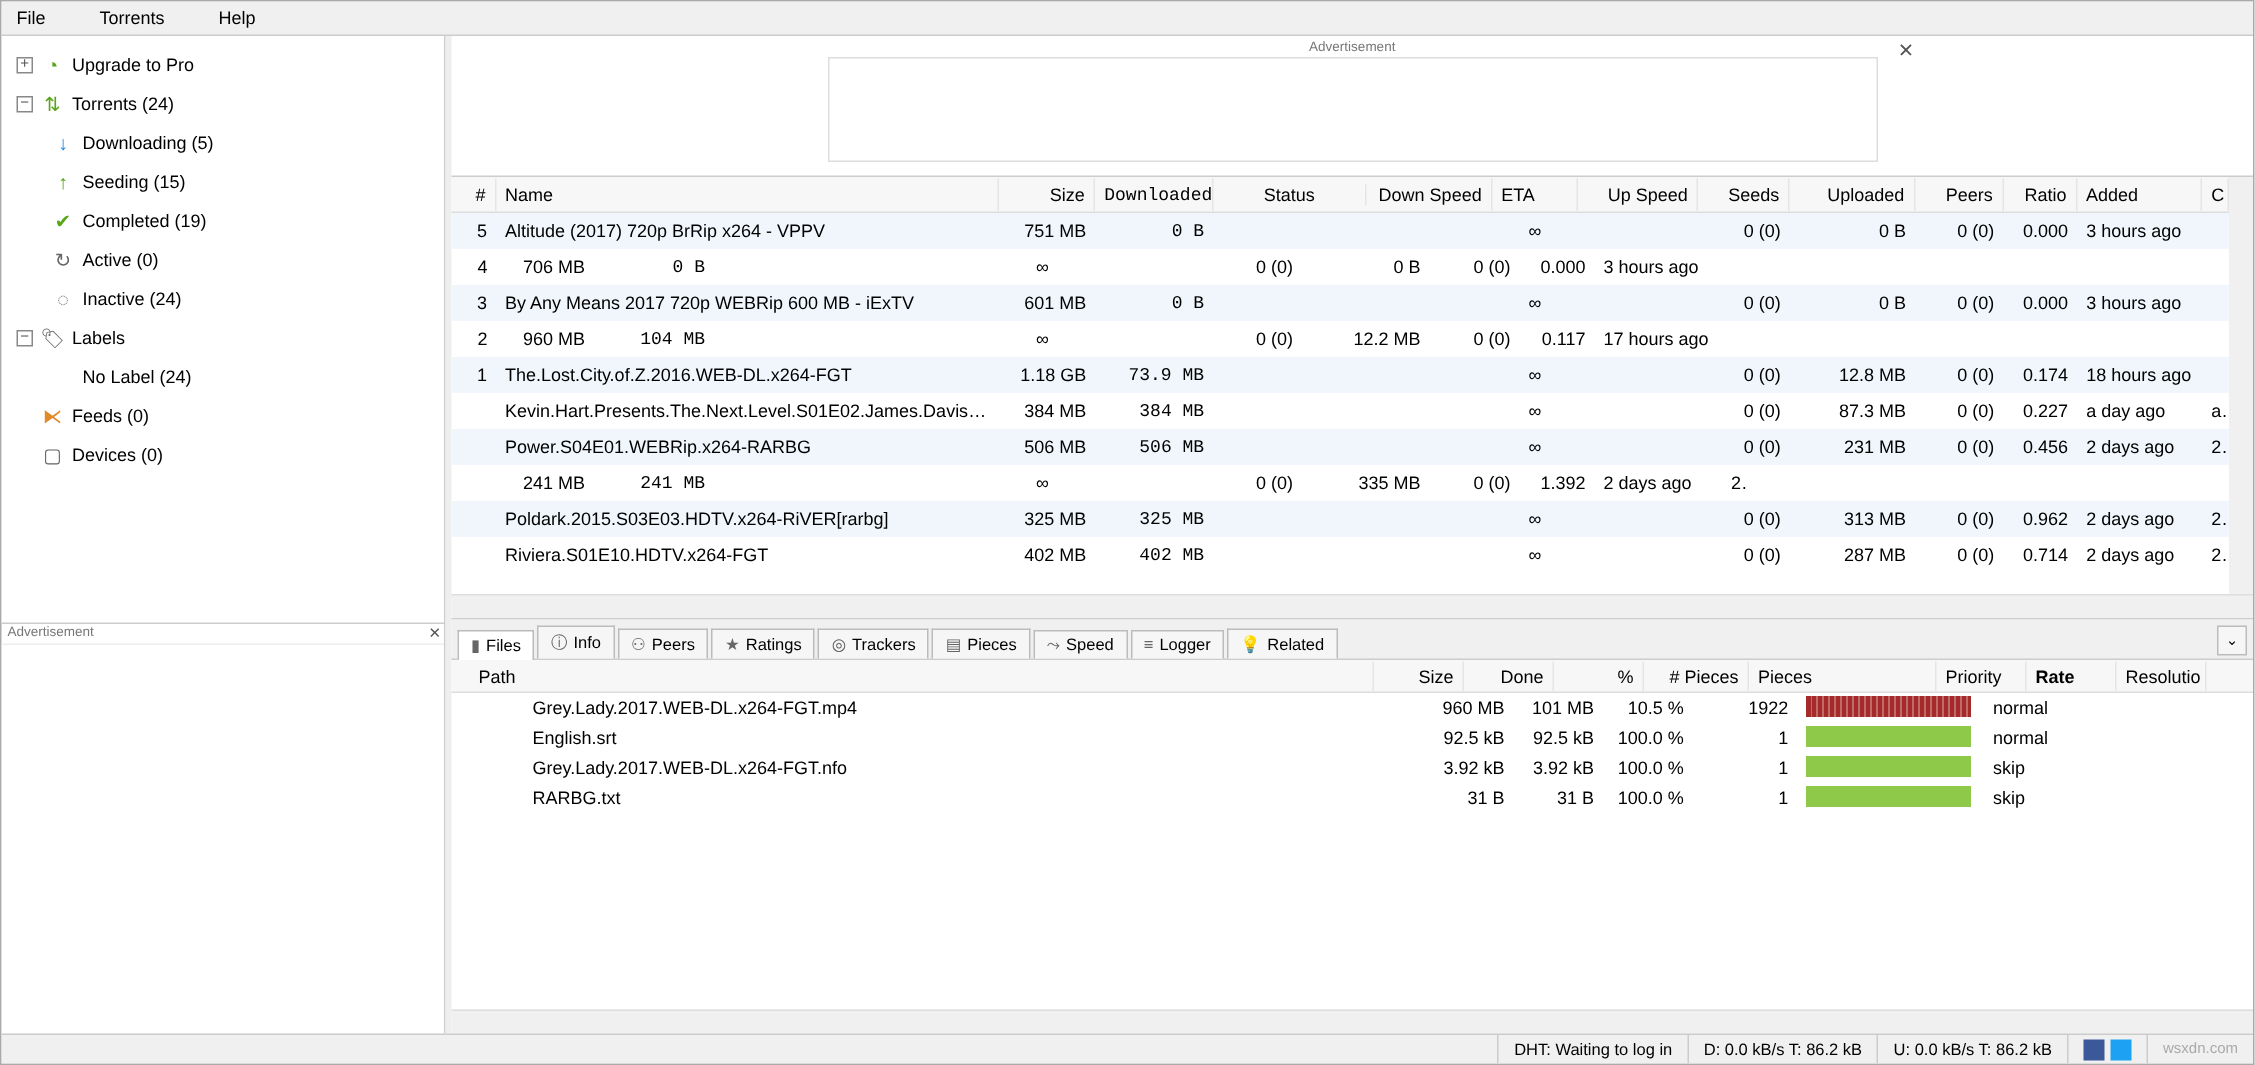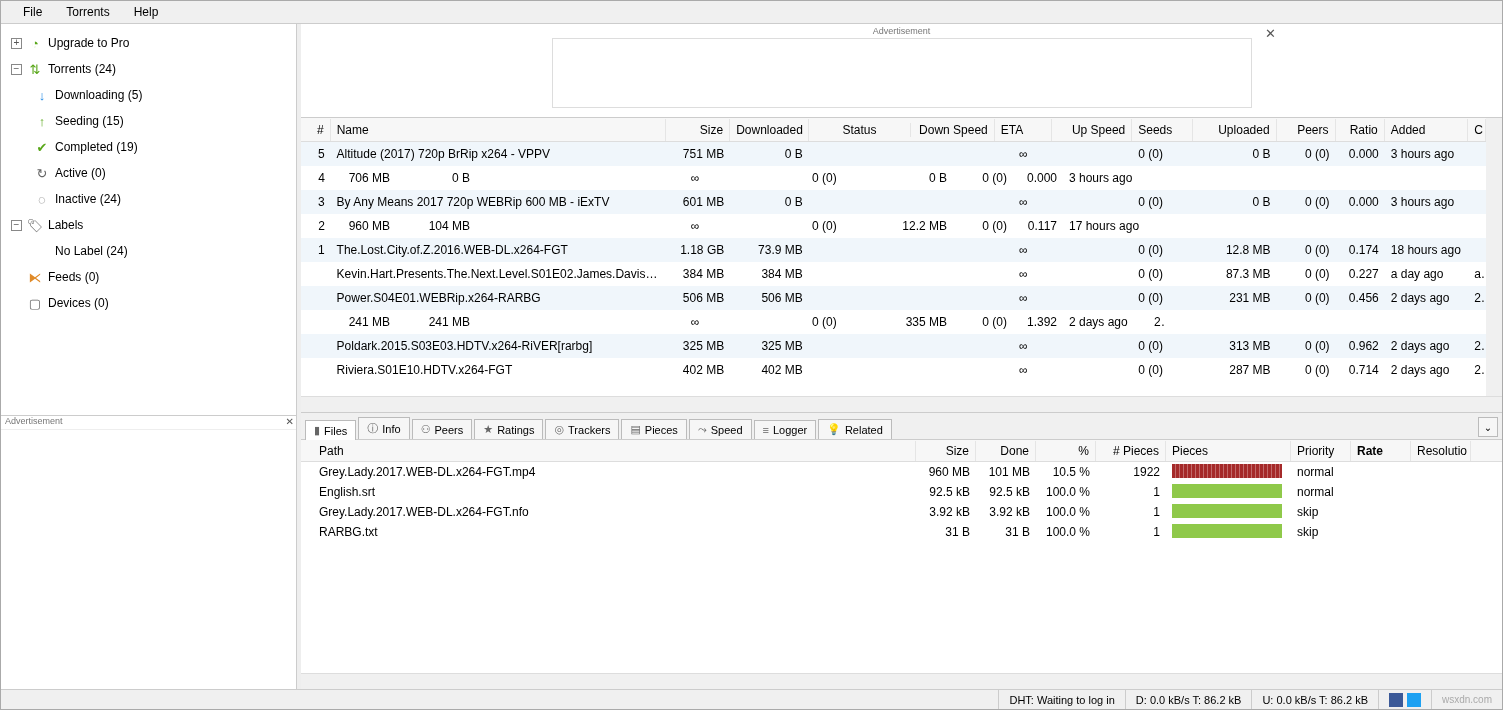--- a/index.html
+++ b/index.html
@@ -1,18 +1,18 @@
 <!DOCTYPE html>
 <html><head>
 <meta charset="utf-8">
 <style>
   * { box-sizing: border-box; margin: 0; padding: 0; }
   body { font-family: "Segoe UI", Tahoma, Arial, sans-serif; font-size: 12px; color: #000; background: #fff; width: 1503px; height: 710px; overflow: hidden; display: flex; flex-direction: column; border: 1px solid #aaa; }
   
-  .menubar { display: flex; gap: 12px; padding: 2px 16px; border-bottom: 1px solid #ccc; background: #f0f0f0; }
+  .menubar { display: flex; gap: 24px; padding: 2px 4px; border-bottom: 1px solid #ccc; background: #f0f0f0; }
   .menubar span { padding: 2px 6px; cursor: default; }
   
   .main { flex: 1; display: flex; min-height: 0; }
   .left { width: 296px; display: flex; flex-direction: column; border-right: 1px solid #ccc; }
   .sidebar { flex: 1; overflow: auto; padding: 6px 0; background: #fff; }
   .sidebar-item { display: flex; align-items: center; gap: 6px; padding: 6px 10px; cursor: default; }
   .sidebar-item.indent1 { padding-left: 34px; }
   .sidebar-item.indent2 { padding-left: 54px; }
   .exp { width: 11px; height: 11px; border: 1px solid #888; display: inline-flex; align-items: center; justify-content: center; font-size: 10px; line-height: 1; color: #555; background: #fff; }
   .exp-placeholder { width: 11px; height: 11px; }
@@ -31,26 +31,26 @@
   .grid-head, .grid-row { display: flex; align-items: center; font-size: 12px; }
   .grid-head { background: #f7f7f7; border-bottom: 1px solid #ddd; height: 24px; }
   .grid-head > div { padding: 4px 6px; border-right: 1px solid #e5e5e5; white-space: nowrap; overflow: hidden; }
   .grid-body { flex: 1; overflow: auto; }
   .grid-row { height: 24px; border-bottom: 0; }
   .grid-row.alt { background: #f0f6fb; }
   .grid-row > div { padding: 4px 6px; white-space: nowrap; overflow: hidden; text-overflow: ellipsis; }
   .c-num { width: 30px; text-align: right; }
   .c-name { width: 343px; }
   .c-size { width: 65px; text-align: right; }
-  .c-down { width: 80px; text-align: right; }
+  .c-down { width: 80px; text-align: right; font-family: Liberation Mono, monospace; }
   .c-status { width: 105px; text-align: center; position: relative; padding: 0 !important; }
   .c-dspeed { width: 85px; text-align: right; }
   .c-eta { width: 58px; text-align: center; }
   .c-uspeed { width: 82px; text-align: right; }
-  .c-seeds { width: 62px; text-align: left; }
+  .c-seeds { width: 62px; text-align: right; }
   .c-upl { width: 85px; text-align: right; }
   .c-peers { width: 60px; text-align: right; }
   .c-ratio { width: 50px; text-align: right; }
   .c-added { width: 85px; }
   .status-bar { position: absolute; inset: 2px 0; display: flex; align-items: center; }
   .status-fill { position: absolute; left: 0; top: 0; bottom: 0; background: #a52a2a; }
   .status-text { position: relative; width: 100%; text-align: center; font-size: 11px; z-index: 1; }
   .status-seeding .status-fill { width: 100%; }
   .status-seeding .status-text { color: #fff; }
   .status-conn .status-text { color: #888; text-align: left; padding-left: 4px; }
@@ -60,21 +60,21 @@
   .tab { padding: 3px 8px; border: 1px solid #bbb; border-bottom: none; background: #f6f6f6; margin-right: 2px; display: flex; align-items: center; gap: 4px; font-size: 11px; cursor: default; }
   .tab.active { background: #fff; position: relative; top: 1px; }
   .tab .ti { font-size: 11px; color: #666; }
   .tabs-spacer { flex: 1; }
   .tab-chev { width: 20px; height: 20px; border: 1px solid #bbb; background: #f6f6f6; display: flex; align-items: center; justify-content: center; font-size: 10px; margin-bottom: 2px; }
   
   .files-wrap { flex: 1; display: flex; flex-direction: column; min-height: 0; }
   .files-head, .files-row { display: flex; align-items: center; }
   .files-head { background: #f7f7f7; border-bottom: 1px solid #ddd; height: 22px; font-size: 12px; }
   .files-head > div { padding: 3px 6px; border-right: 1px solid #e5e5e5; white-space: nowrap; }
-  .files-body { flex: 1; overflow: auto; }
+  .files-body { flex: 1; overflow: auto; margin-left: 36px; }
   .files-row { height: 20px; font-size: 12px; }
   .files-row > div { padding: 2px 6px; white-space: nowrap; overflow: hidden; }
   .f-path { width: 615px; padding-left: 18px !important; }
   .f-size { width: 60px; text-align: right; }
   .f-done { width: 60px; text-align: right; }
   .f-pct { width: 60px; text-align: right; }
   .f-np { width: 70px; text-align: right; }
   .f-pieces { width: 125px; }
   .f-prio { width: 60px; }
   .f-rate { width: 60px; font-weight: bold; }

